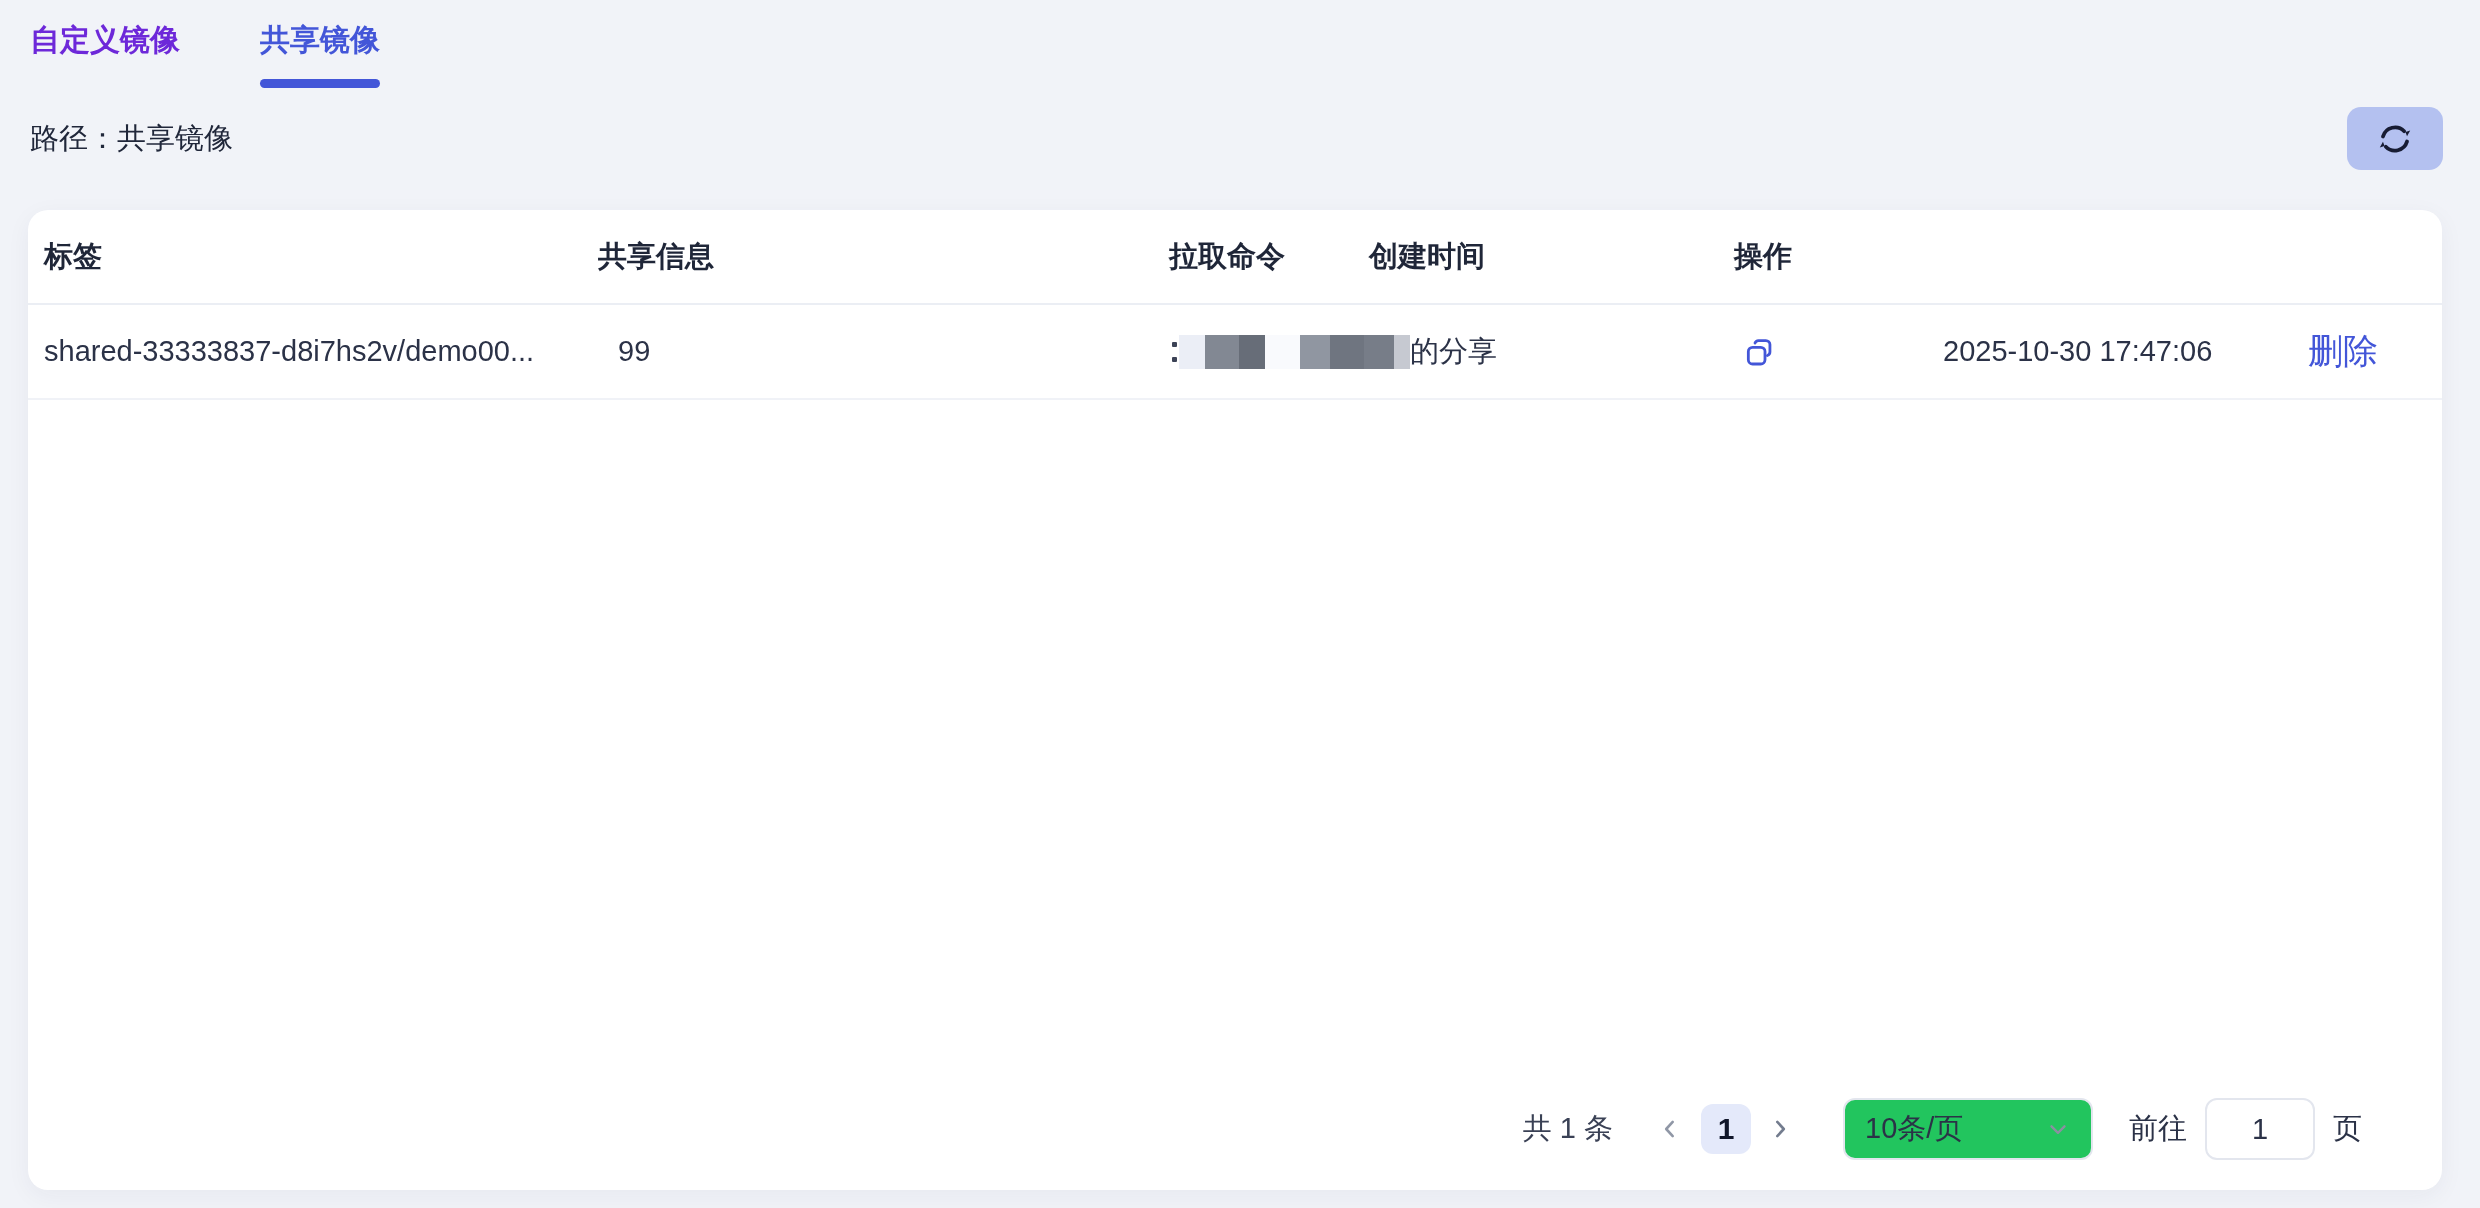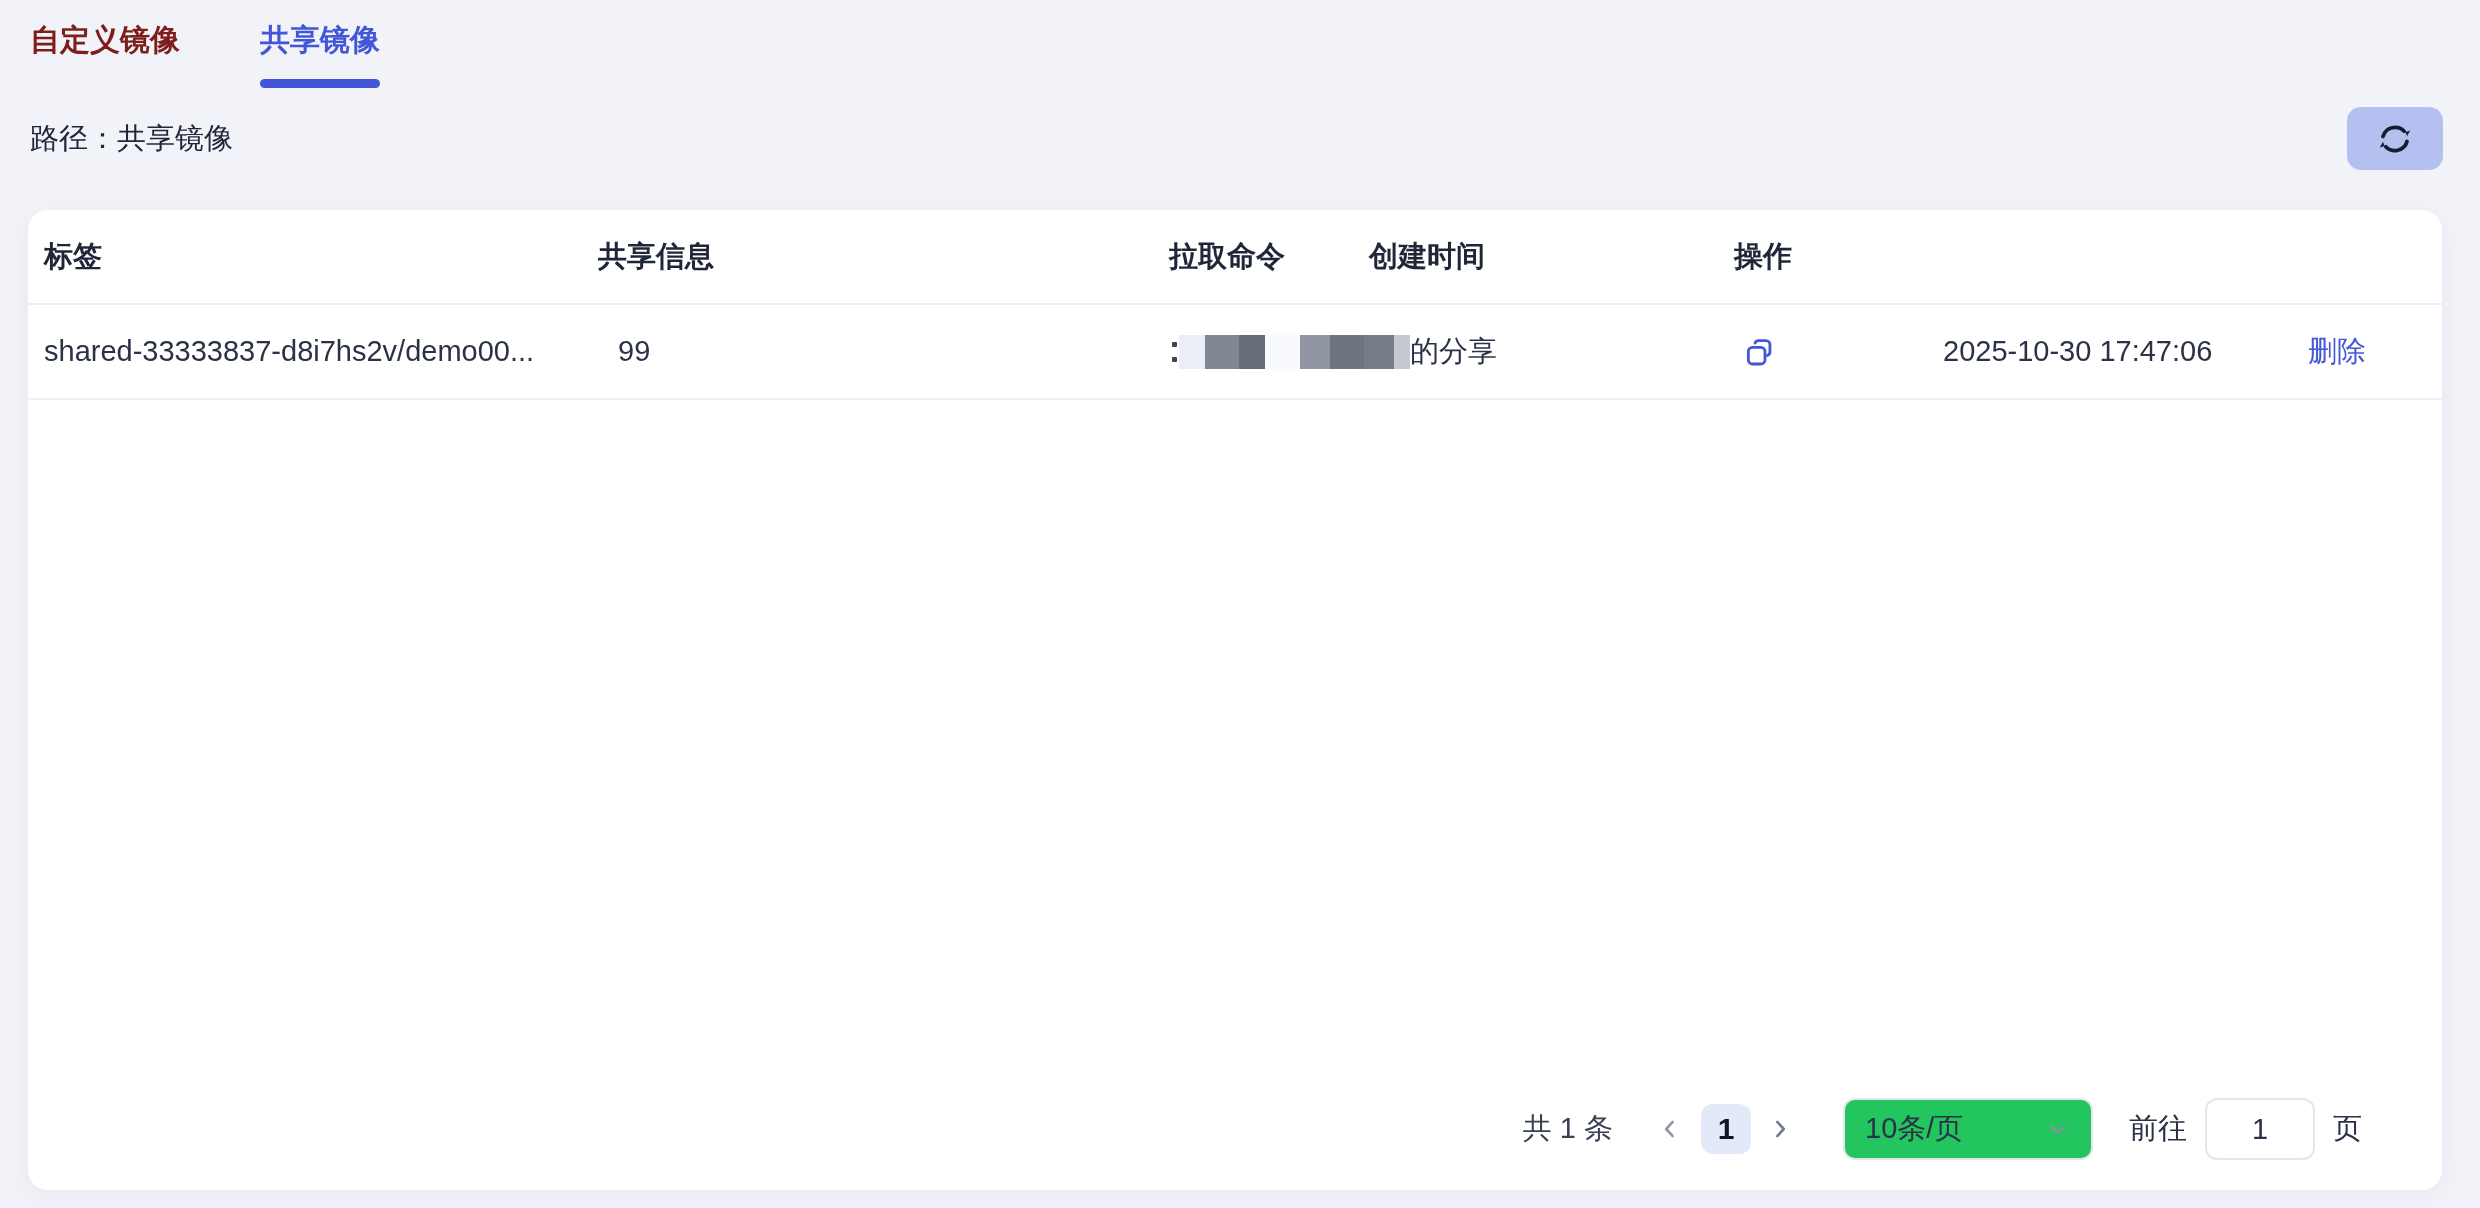--- a/index.html
+++ b/index.html
@@ -7,21 +7,21 @@
   body {
     position:relative;
     background:#f1f3f8;
     font-family:"Liberation Sans","DejaVu Sans",sans-serif;
     color:#2b3247;
   }
 
   
   .tabs { position:absolute; left:30px; top:22px; display:flex; gap:80px; }
   .tab {
-    font-size:30px; font-weight:600; color:#7f1d1d;
+    font-size:30px; font-weight:600; color:#6d28d9;
     line-height:36px; padding-bottom:30px; position:relative; cursor:pointer;
     white-space:nowrap;
   }
   .tab.active { color:#4356d8; }
   .tab.active::after {
     content:""; position:absolute; left:0; right:0; bottom:0;
     height:9px; border-radius:5px; background:#4356d8;
   }
 
   
@@ -50,21 +50,21 @@
   .c-created{ width:365px; }
   .c-action { flex:1; }
   .cell-name { white-space:nowrap; overflow:hidden; }
 
   .share-wrap { display:flex; align-items:center; }
   .partial-colon { display:flex; flex-direction:column; gap:10px; margin-right:2px; }
   .partial-colon i { display:block; width:5px; height:5px; background:#3c4356; border-radius:1px; }
   .rblock { height:34px; flex:none; }
 
   .copy-btn { background:none; border:none; cursor:pointer; display:flex; align-items:center; padding:0; }
-  .delete-link { color:#4356d8; cursor:pointer; text-decoration:none; font-size:29px; }
+  .delete-link { color:#4356d8; cursor:pointer; text-decoration:none; font-size:35px; }
 
   
   .pagination {
     position:absolute; right:80px; bottom:30px;
     display:flex; align-items:center; font-size:29px; color:#3a4155; white-space:nowrap;
   }
   .pg-total { margin-right:44px; }
   .pg-arrow { background:none; border:none; cursor:pointer; padding:0; display:flex; align-items:center; }
   .pg-prev { margin-right:18px; }
   .pg-page {

